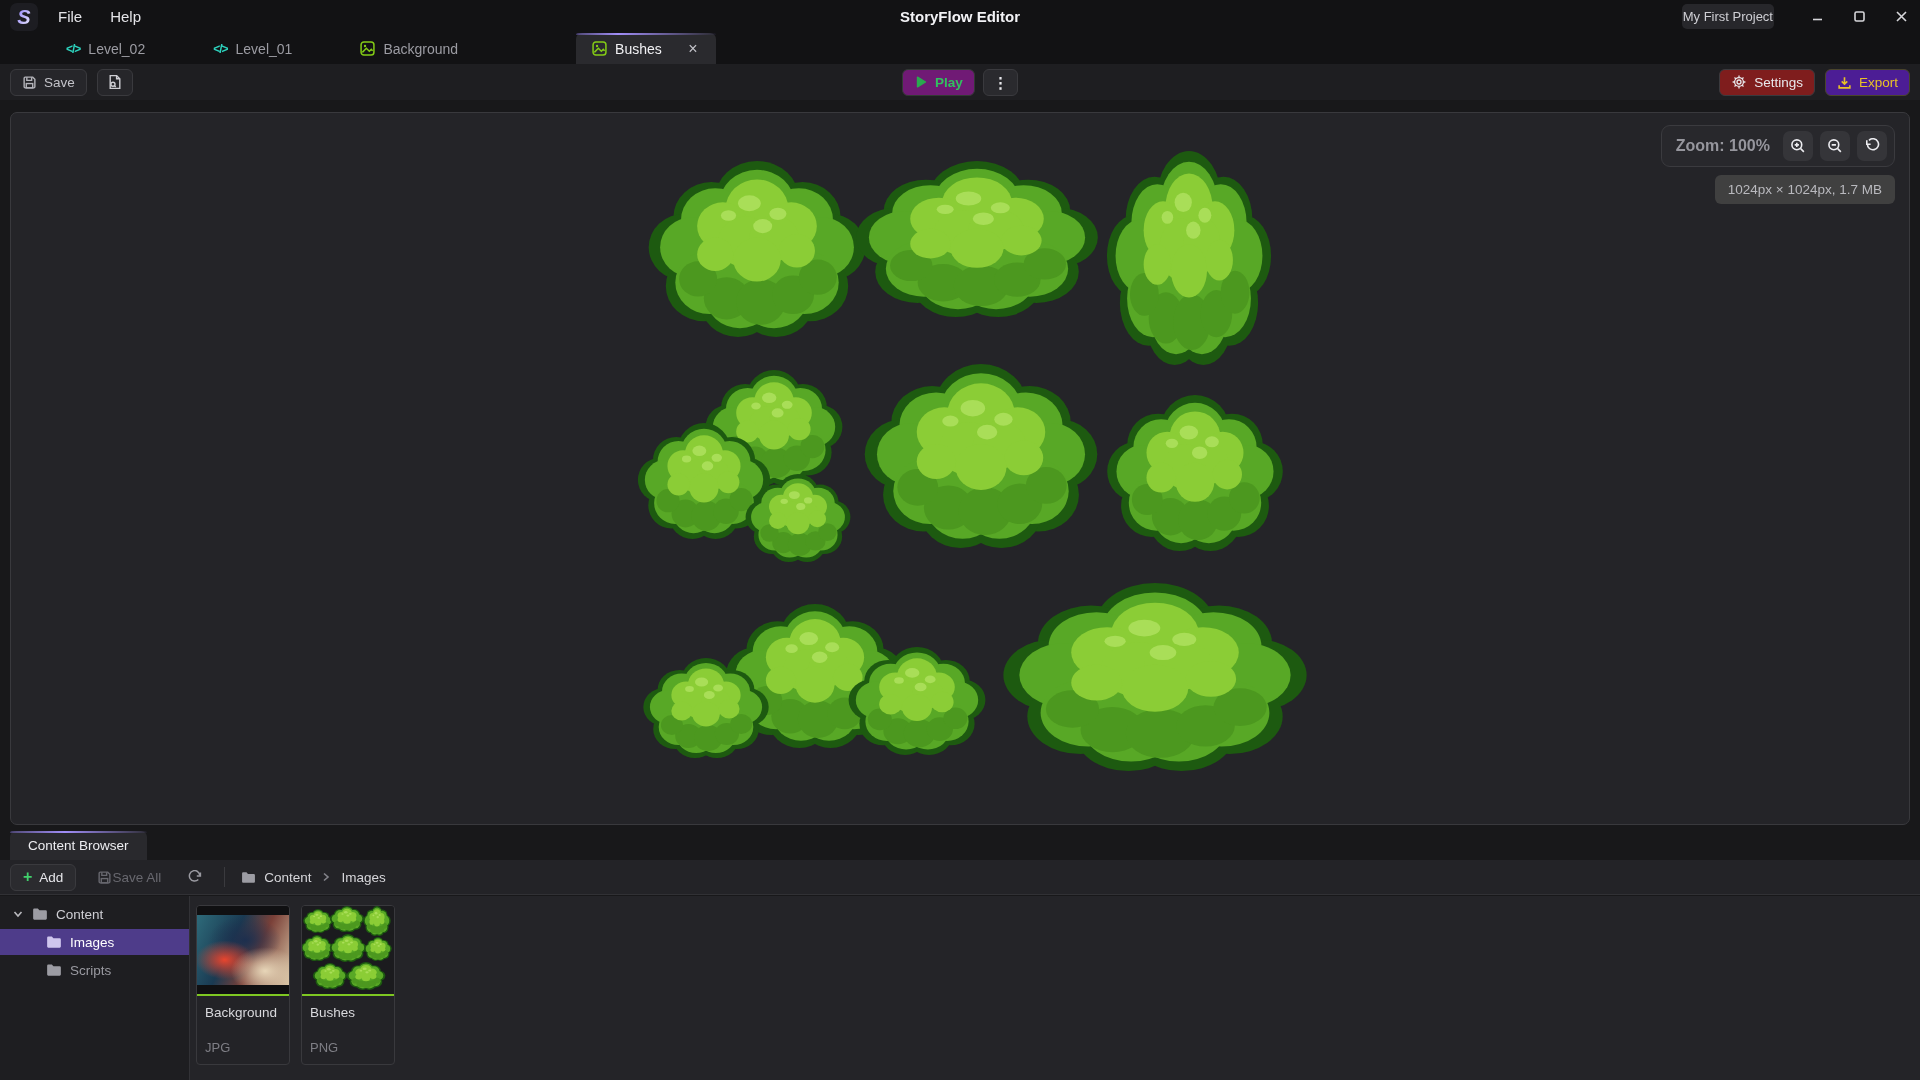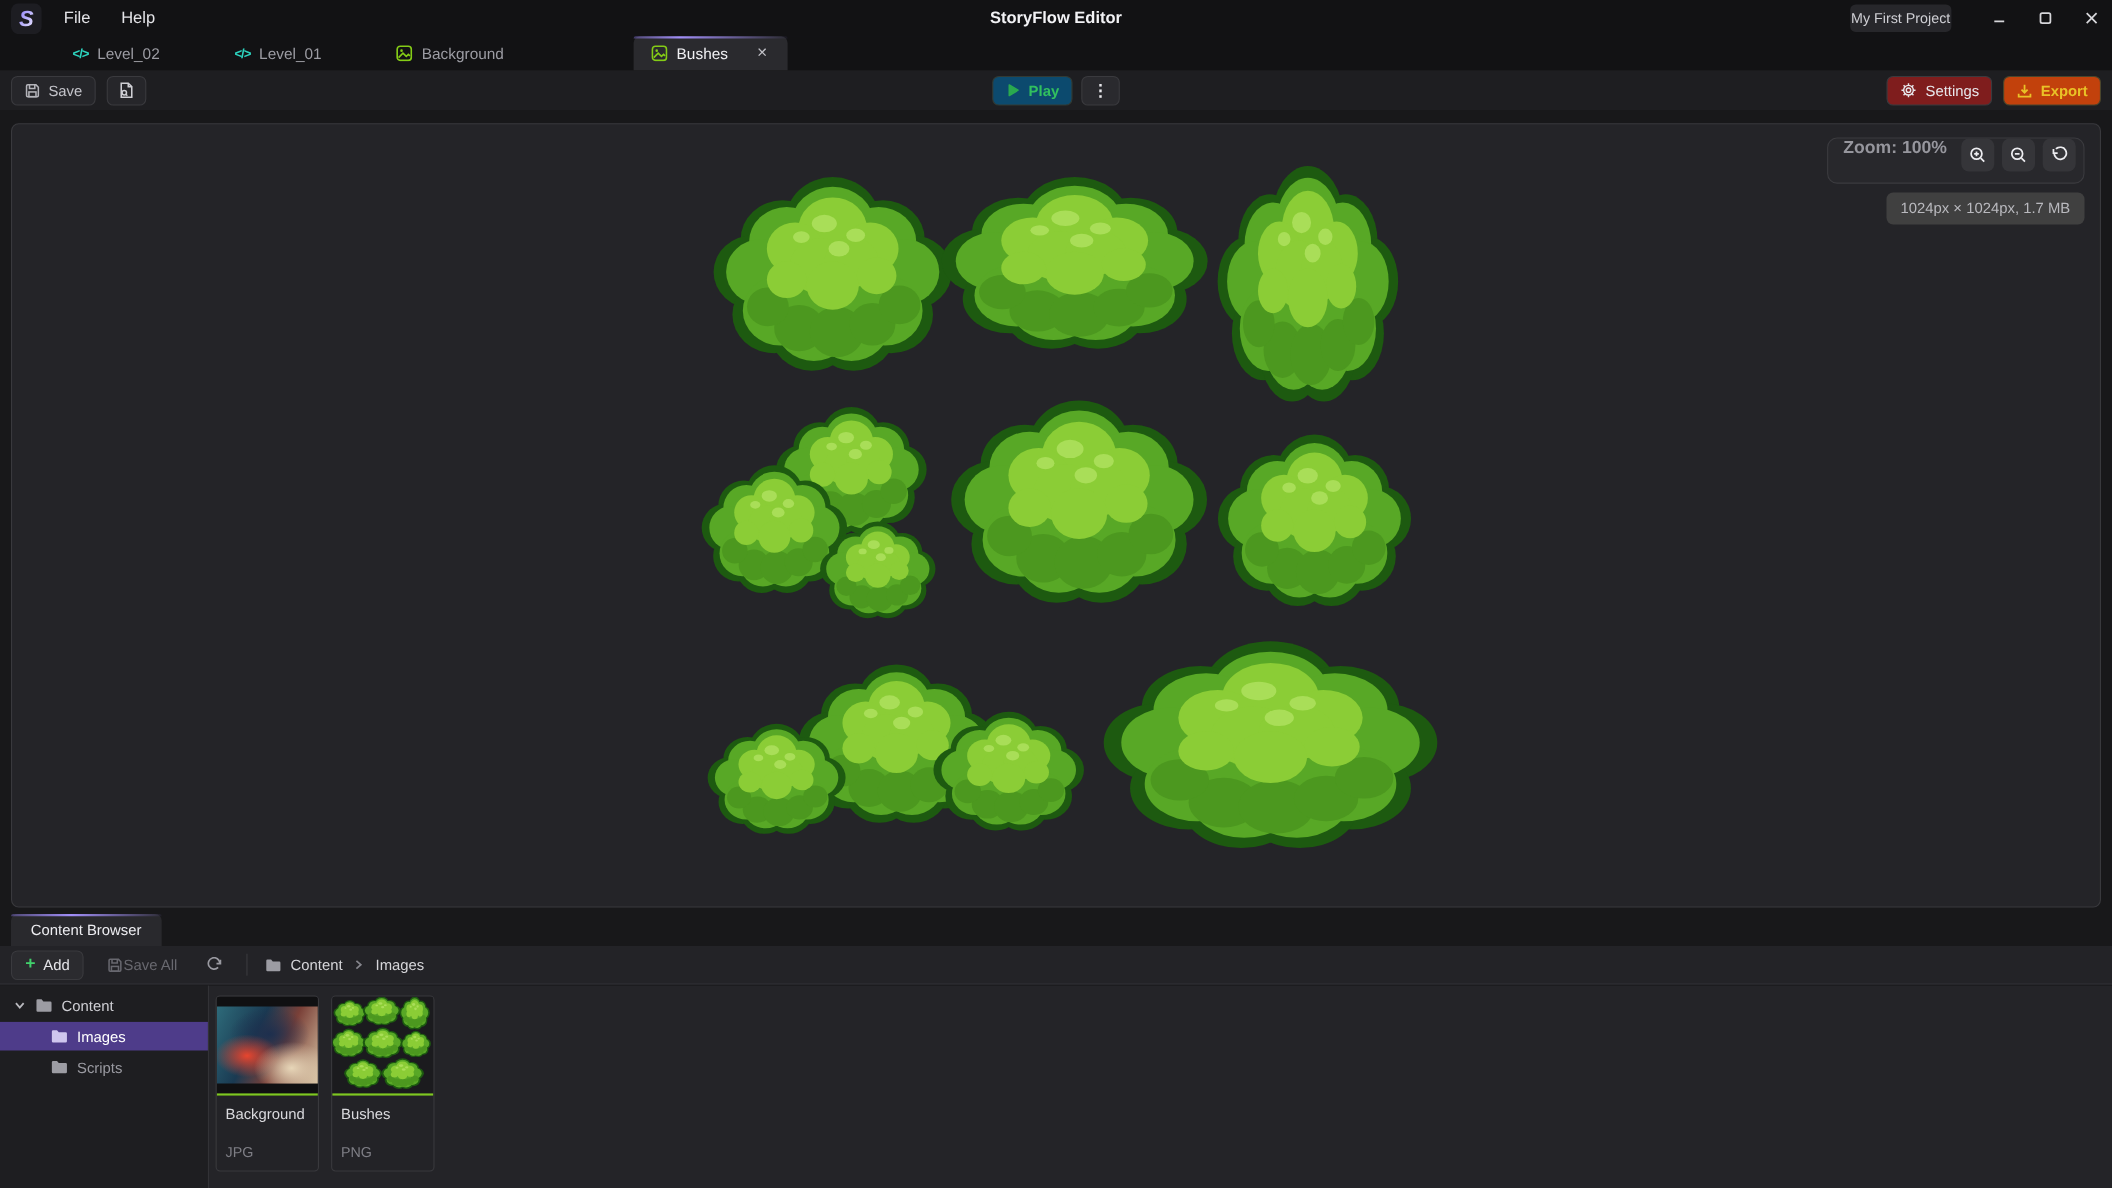--- a/index.html
+++ b/index.html
@@ -42,33 +42,33 @@
   .toolbar { position:absolute; left:0; top:64px; width:1920px; height:36px;
              background:#1e1e21; display:flex; align-items:center; padding:0 10px; }
   .btn { height:27px; display:flex; align-items:center; gap:7px; padding:0 11px;
          background:#26262a; border:1px solid #3a3a3e; border-radius:6px;
          font-size:13.5px; color:#c3c3c9; cursor:default; }
   .btn svg { flex:none; }
   .btn.icon-only { padding:0 9px; }
   .toolbar-center { position:absolute; left:0; right:0; display:flex; justify-content:center;
                     align-items:center; gap:8px; pointer-events:none; }
   .toolbar-center .btn { pointer-events:auto; }
-  .btn-play { background:#0c4a6e; border-color:#323a34; color:#31c05f; font-weight:bold; }
+  .btn-play { background:#701a75; border-color:#323a34; color:#31c05f; font-weight:bold; }
   .btn-kebab { padding:0 8px; background:#2a2a2e; }
   .kebab-dots { color:#e8e8ec; font-size:15px; font-weight:bold; line-height:1; }
   .toolbar-right { margin-left:auto; display:flex; gap:10px; }
   .btn-settings { background:#7f1d1d; color:#e8e8ec; }
-  .btn-export { background:#c2410c; border-color:#4a452c; color:#e9c227; font-weight:bold; }
+  .btn-export { background:#4c1d95; border-color:#4a452c; color:#e9c227; font-weight:normal; }
 
   
   .canvas { position:absolute; left:10px; right:10px; top:112px; height:713px;
             background:#242428; border:1px solid #39393d; border-radius:7px; overflow:hidden; }
   .canvas svg.scene { position:absolute; left:0; top:0; }
   .zoom-overlay { position:absolute; right:14px; top:12px; height:42px; background:#28282c;
-                  border:1px solid #3b3b3f; border-radius:9px; display:flex; 
+                  border:1px solid #3b3b3f; border-radius:9px; display:flex; align-items:center;
                   gap:7px; padding:0 7px 0 14px; }
   .zoom-label { font-size:16px; font-weight:bold; color:#96969d; margin-right:6px; }
   .zoom-btn { width:30px; height:30px; background:#353539; border-radius:7px; display:flex;
               align-items:center; justify-content:center; color:#ececf0; }
   .size-badge { position:absolute; right:14px; top:62px; background:#404040; border-radius:6px;
                 padding:7px 13px; font-size:13.5px; color:#b9b9be; }
 
   
   .cb-tab { position:absolute; left:10px; top:831px; height:29px; padding:0 18px;
             background:#29292d; border-radius:6px 6px 0 0; display:flex; align-items:center;

